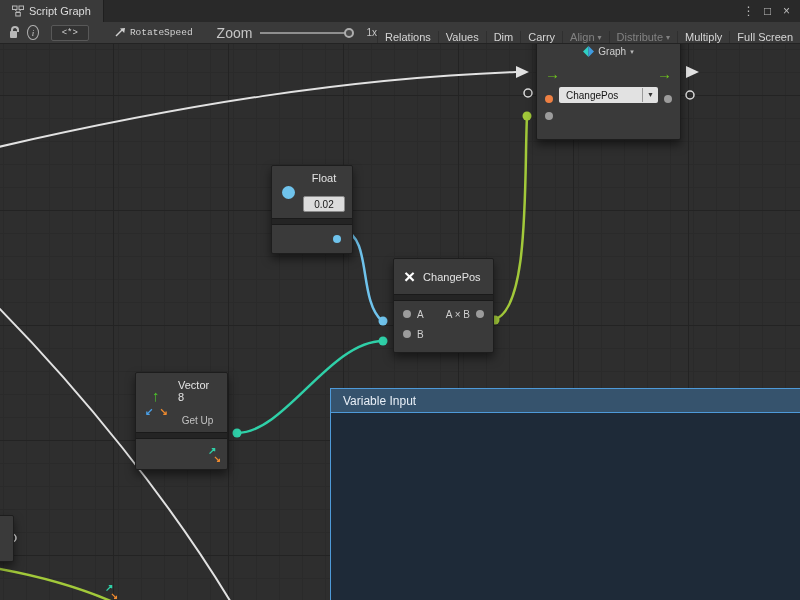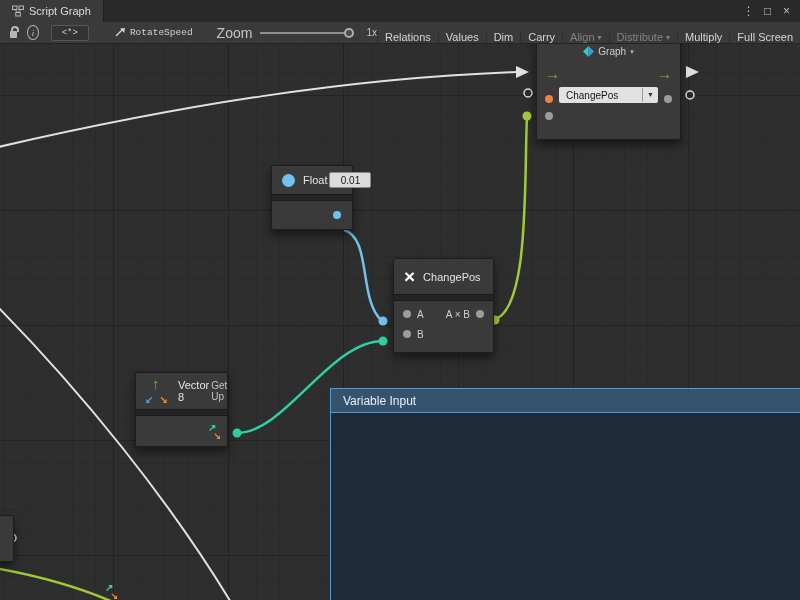--- a/index.html
+++ b/index.html
@@ -68,21 +68,21 @@
   .port-row{display:flex;align-items:center;height:20px;padding:0 9px;gap:6px;}
   .port-label{font-size:10px;color:#d0d0d0;}
   .spacer{flex:1;}
   .dot{width:8px;height:8px;border-radius:50%;flex:0 0 auto;}
   .dot-gray{background:#9c9c9c;}
   .dot-blue{background:#6fc3ec;}
   .dot-orange{background:#ee8043;}
   
   .floatnode{left:271px;top:121px;width:82px;}
   .float-icon{width:13px;height:13px;border-radius:50%;background:#6fc3ec;flex:0 0 auto;}
-  .float-col{display:flex;align-items:center;gap:2px;flex:1;}
+  .float-col{display:flex;flex-direction:column;align-items:center;gap:12px;flex:1;}
   .float-field{width:40px;height:14px;background:#dcdcdc;color:#151515;font-size:10px;
        border-radius:2px;display:flex;align-items:center;justify-content:center;border:1px solid #8a8a8a;}
   .fports{height:28px;display:flex;align-items:center;justify-content:flex-end;padding:0 11px;}
   
   .multiply{left:393px;top:214px;width:101px;}
   .mult-icon{font-size:19px;font-weight:bold;color:#fff;line-height:1;}
   .multiply .node-header{padding:8px 10px;}
   
   .vec3{left:135px;top:328px;width:93px;}
   .vec-icon{position:relative;width:24px;height:24px;flex:0 0 auto;}
@@ -243,21 +243,21 @@
     <div class="sv-bottom">
       <span class="dot dot-gray"></span>
     </div>
   </div>
 
   <div class="node floatnode">
     <div class="node-header">
       <span class="float-icon"></span>
       <div class="float-col">
         <span class="node-title">Float</span>
-        <div class="float-field">0.01</div>
+        <div class="float-field">0.02</div>
       </div>
     </div>
     <div class="node-divider"></div>
     <div class="node-ports fports">
       <span class="dot dot-blue"></span>
     </div>
   </div>
 
   <div class="node multiply">
     <div class="node-header">

